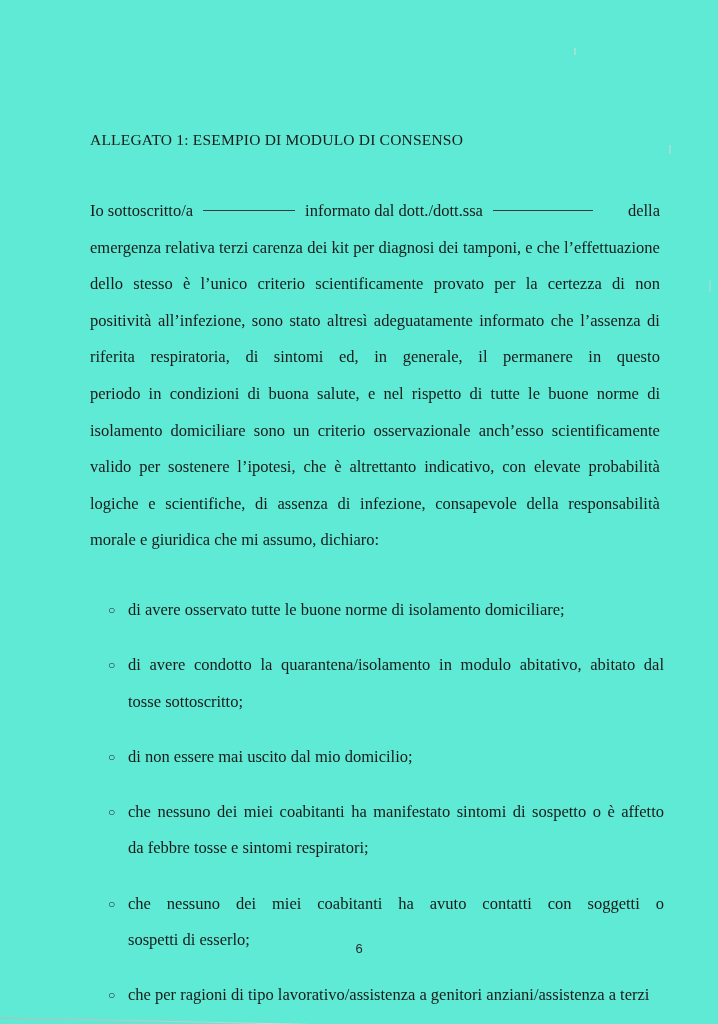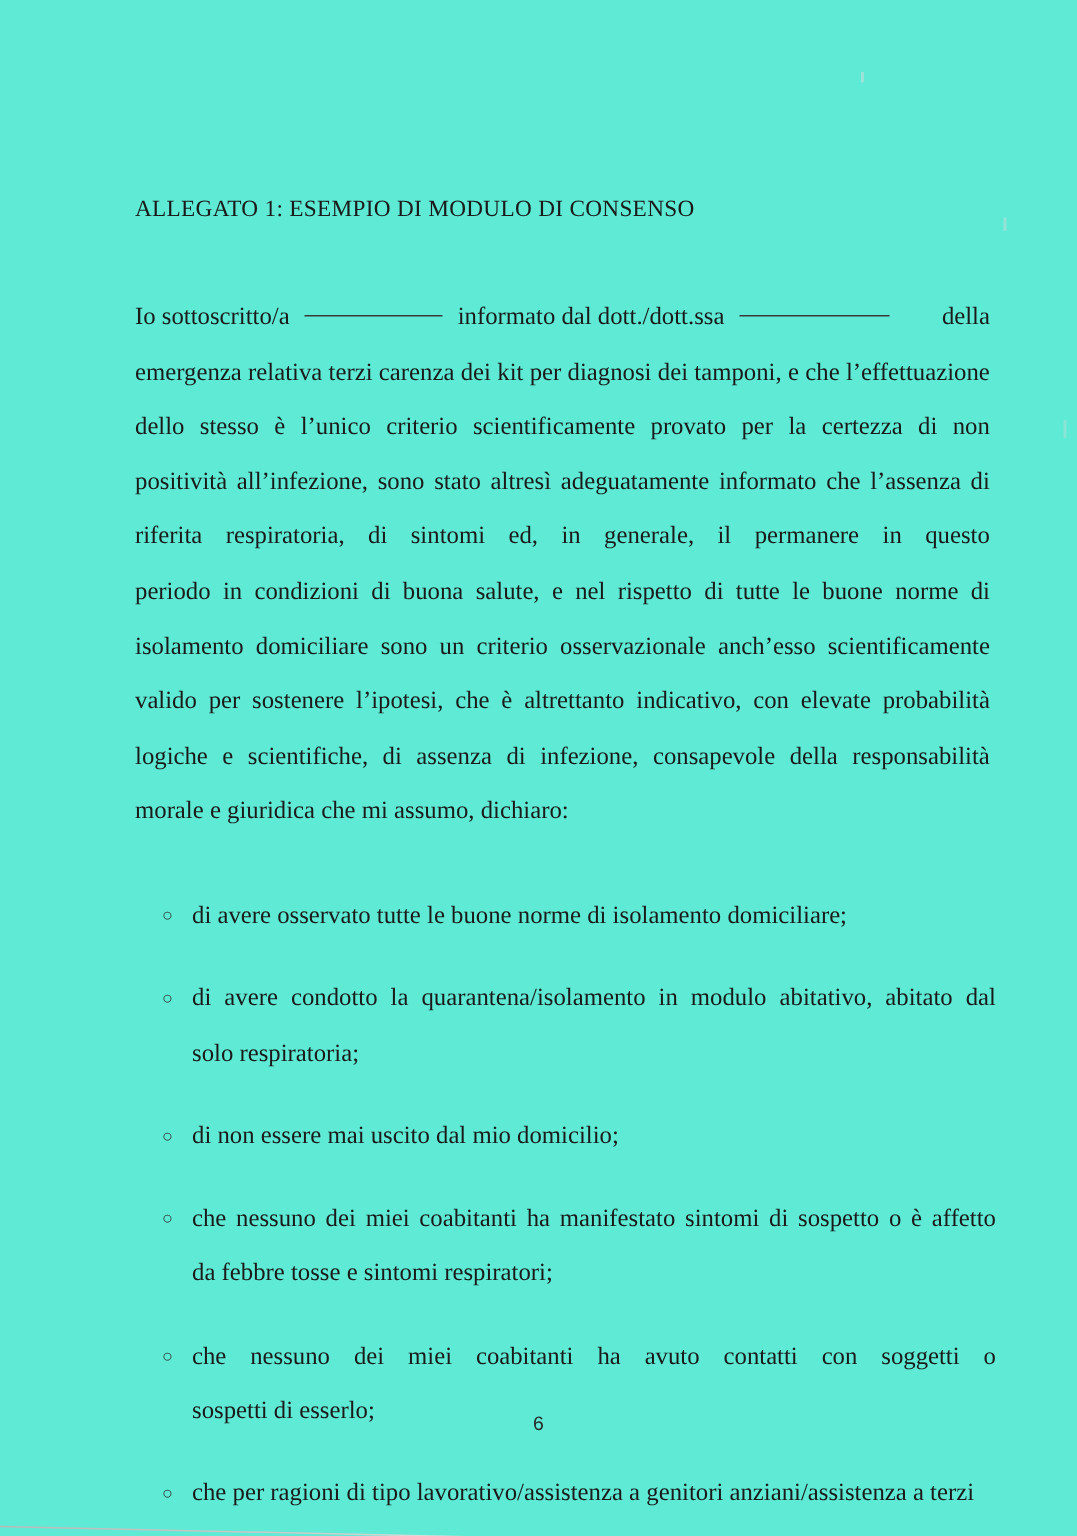--- a/index.html
+++ b/index.html
@@ -287,21 +287,21 @@
           <span>avere</span>
           <span>condotto</span>
           <span>la</span>
           <span>quarantena/isolamento</span>
           <span>in</span>
           <span>modulo</span>
           <span>abitativo,</span>
           <span>abitato</span>
           <span>dal</span>
         </span>
-        <span class="item-line">solo respiratoria;</span>
+        <span class="item-line">tosse sottoscritto;</span>
       </div>
       <div class="decl-item">
         <span class="bullet">○</span>
         <span class="item-line">di non essere mai uscito dal mio domicilio;</span>
       </div>
       <div class="decl-item">
         <span class="bullet">○</span>
         <span class="item-line justify">
           <span>che</span>
           <span>nessuno</span>

